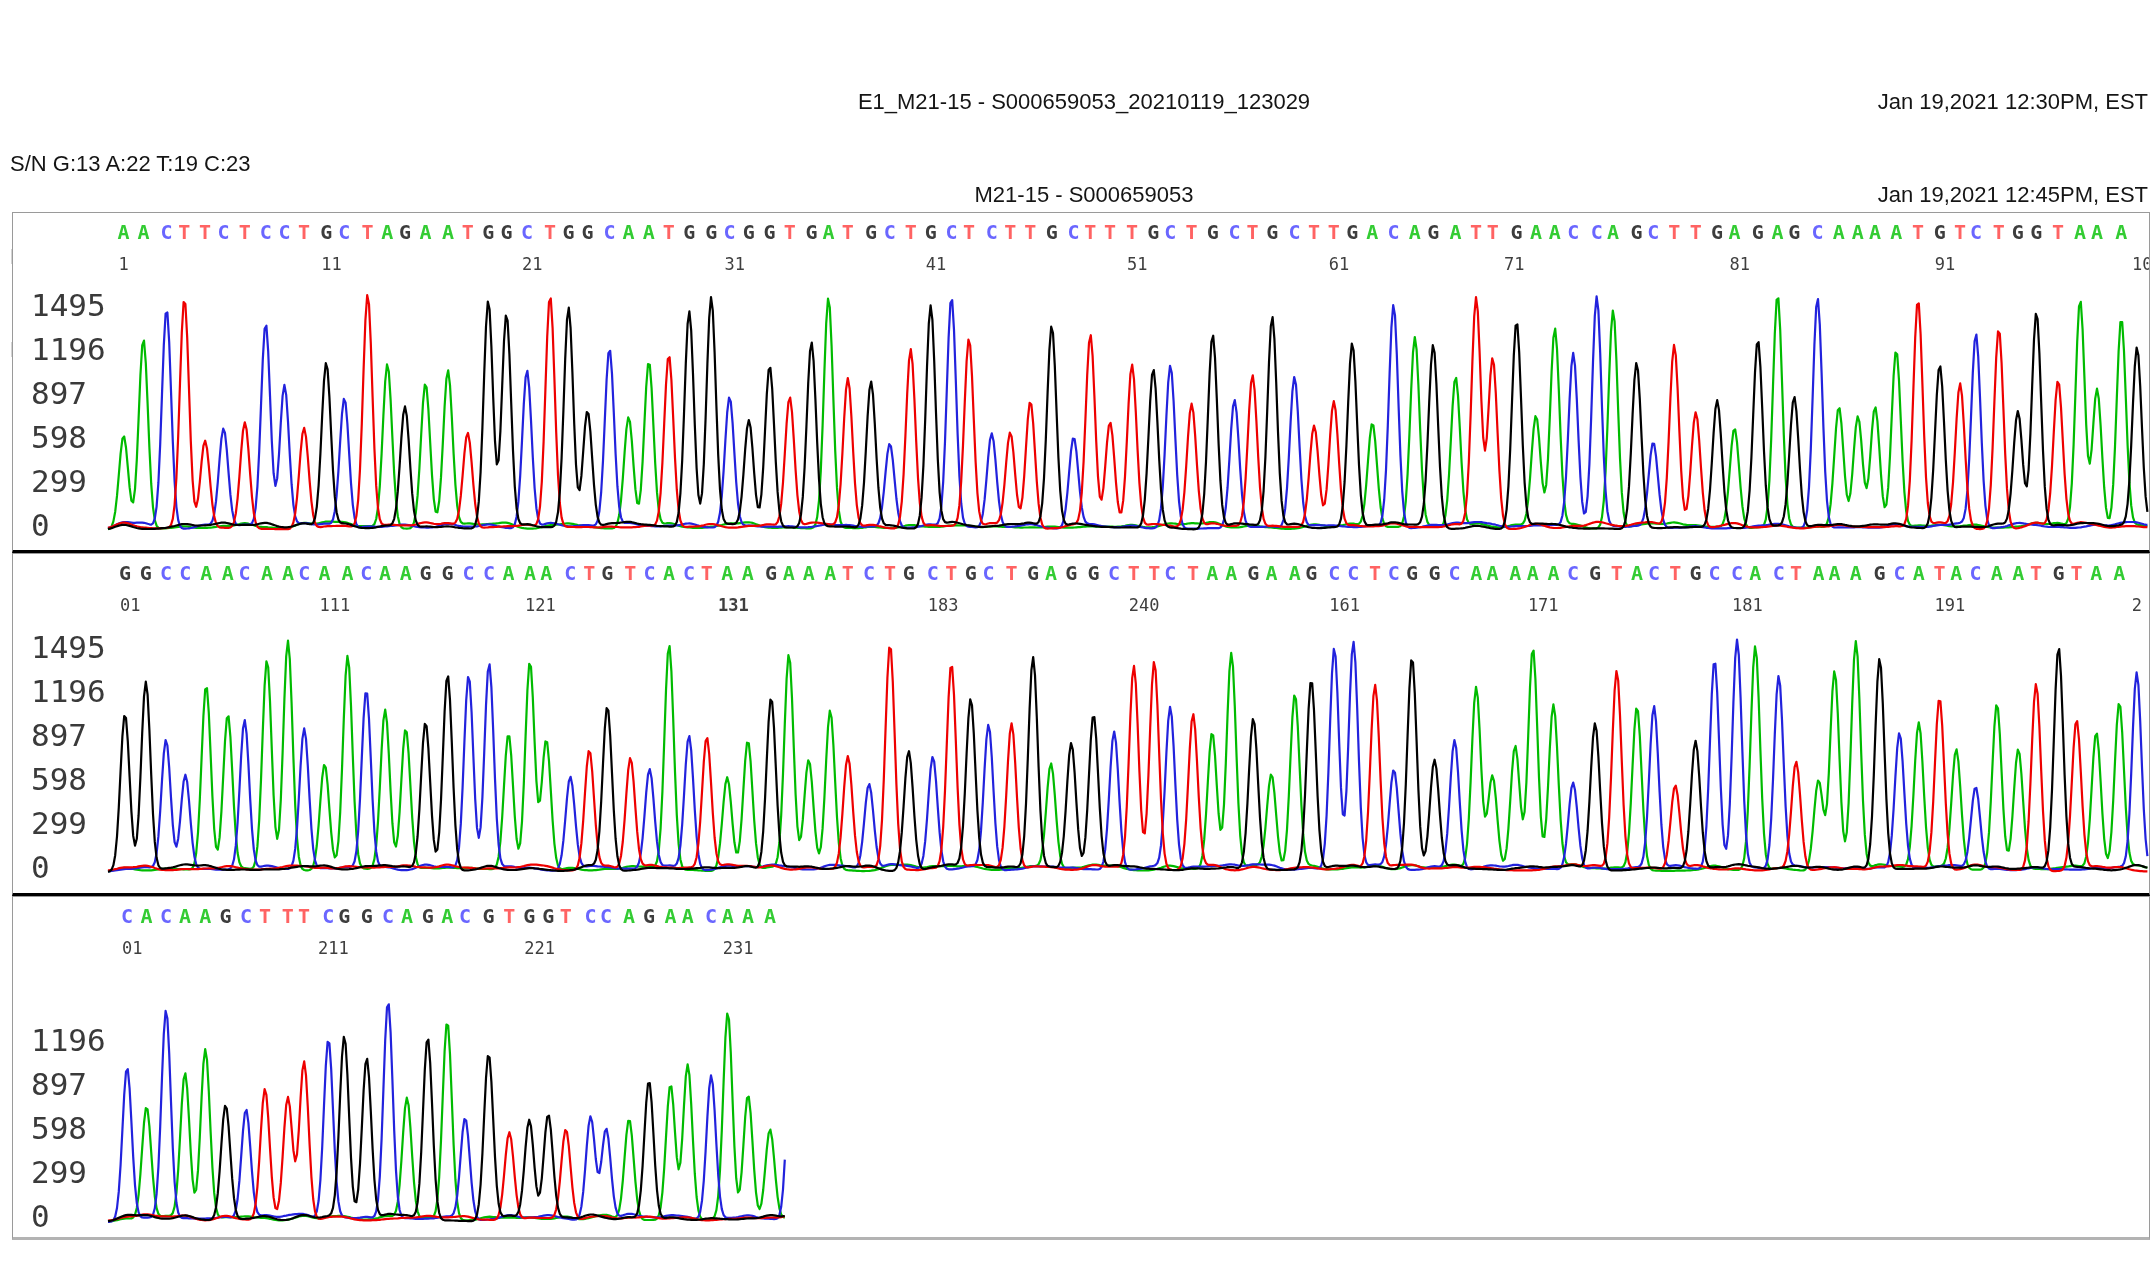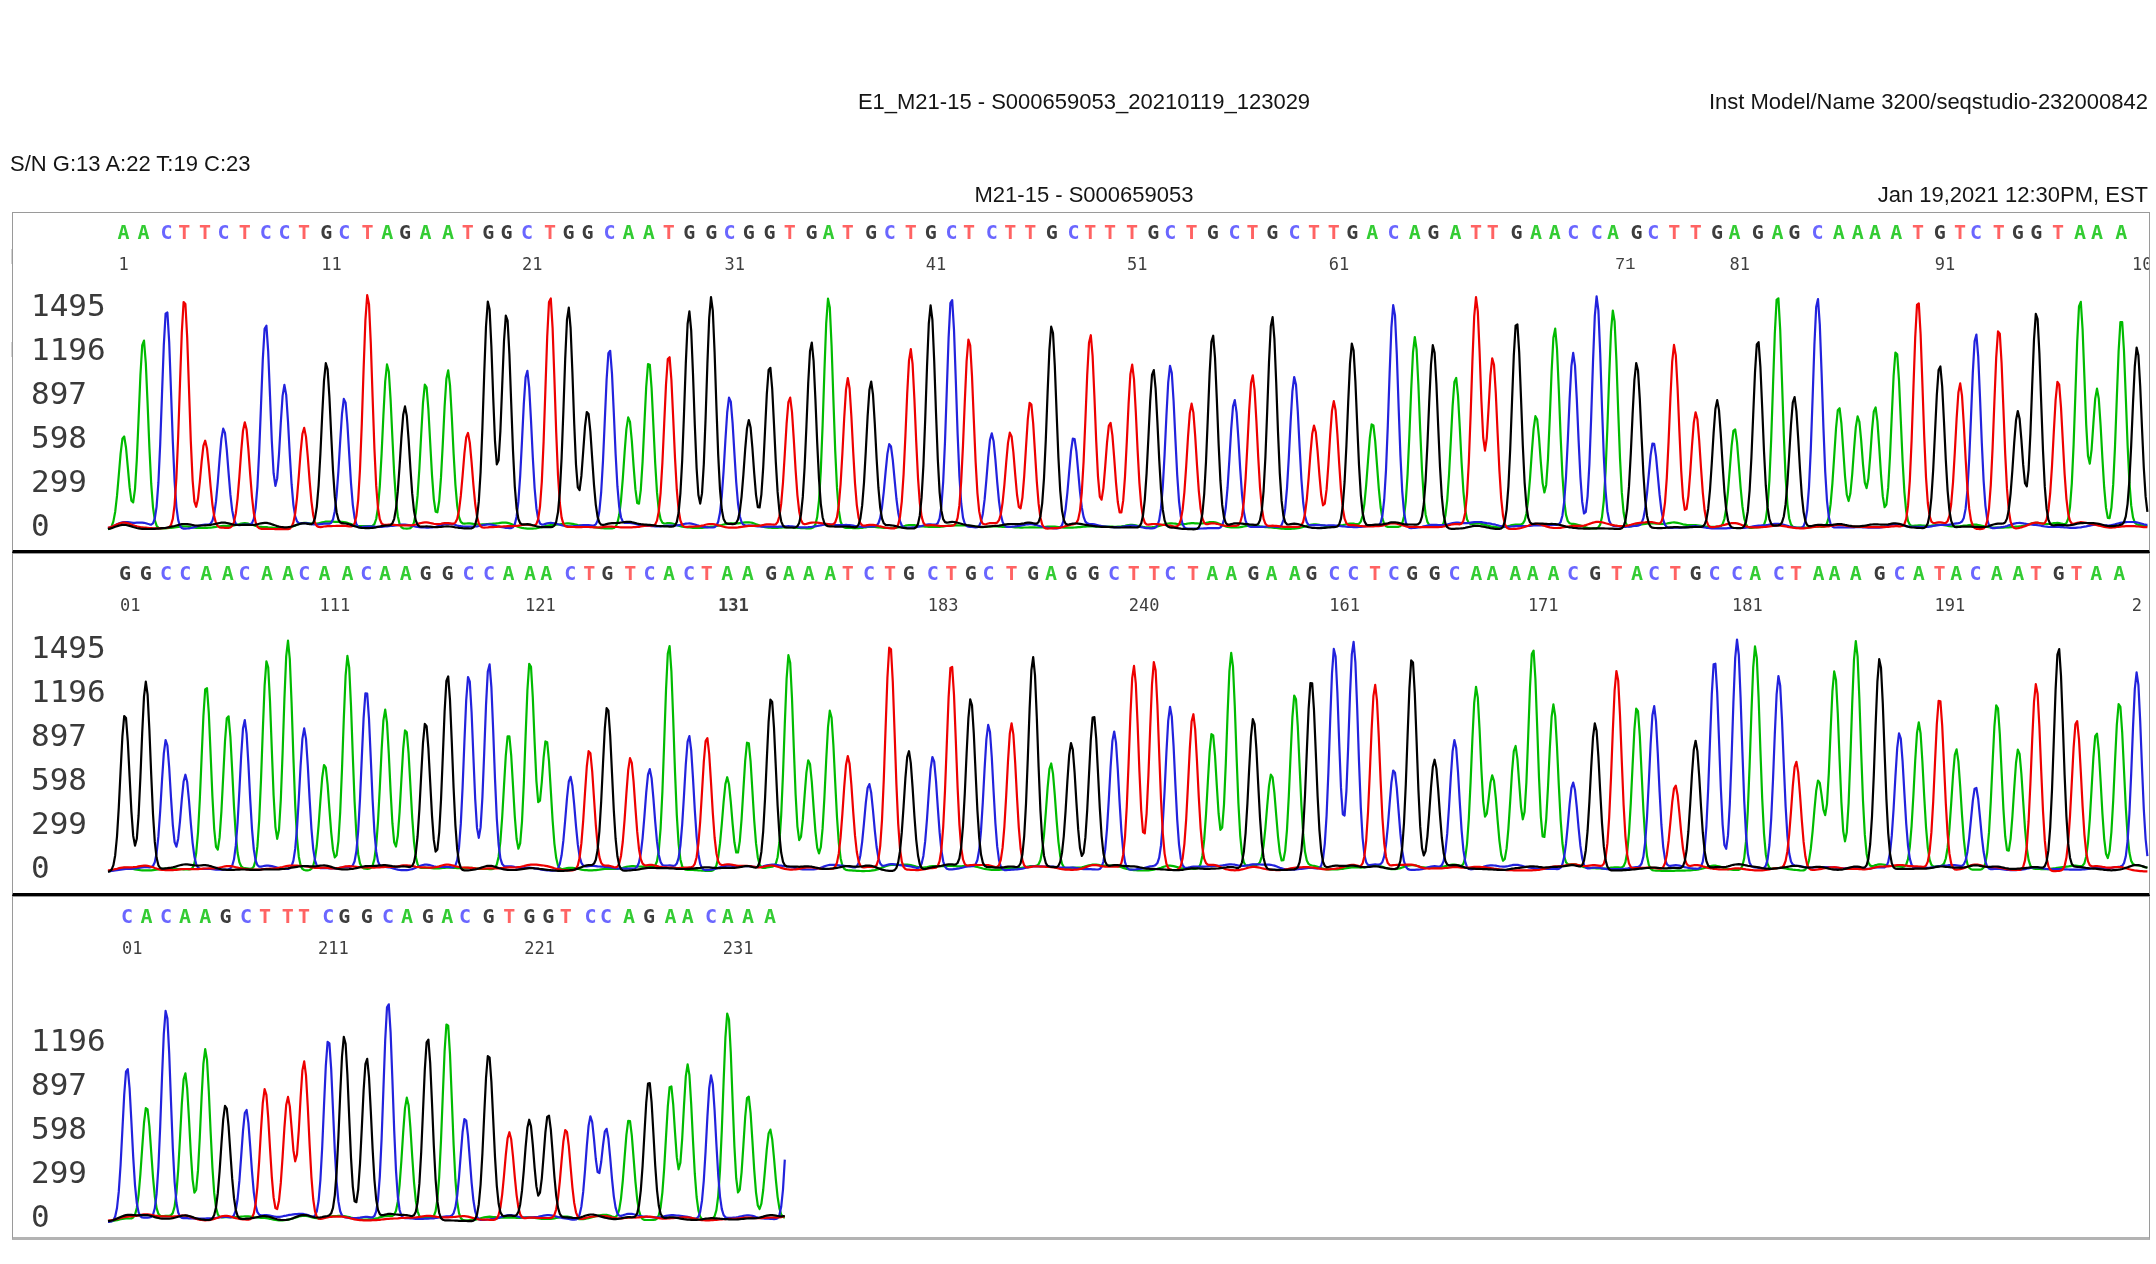--- a/index.html
+++ b/index.html
@@ -33,21 +33,20 @@
   <div>KB 1.4.2.4    Cap:1</div>
 </div>
 <div class="hdr" id="hdr-center">
   <div>E1_M21-15 - S000659053_20210119_123029</div>
   <div>M21-15 - S000659053</div>
   <div>KB_3200_SeqStudio_POP1_BDTv1.mob</div>
   <div>Pts 2154 to 4348 Pk1 Loc:905</div>
   <div>Version 6.2   HiSQV Bases: 229</div>
 </div>
 <div class="hdr" id="hdr-right">
-  <div>Inst Model/Name 3200/seqstudio-232000842</div>
   <div>Jan 19,2021 12:30PM, EST</div>
   <div>Jan 19,2021 12:45PM, EST</div>
   <div>Spacing:9.3  Pts/Panel1200</div>
   <div>Plate Name: Plate_20210119_113534</div>
 </div>
 
 <div class="panel" id="panel1">
   <svg class="traces" width="2136" height="337" viewBox="0 0 2136 337">
       <path d="M95.0 316.3L96.8 315.5L98.6 313.4L100.4 308.4L102.2 298.7L104.0 282.9L105.8 262.0L107.6 240.6L109.4 225.8L111.2 223.5L113.0 234.5L114.8 254.1L116.6 274.2L118.4 287.8L120.2 289.4L122.0 276.1L123.8 246.9L125.6 205.6L127.4 162.5L129.2 132.5L131.0 127.6L132.8 150.1L134.6 190.6L136.4 234.7L138.2 270.7L140.0 294.3L141.8 307.0L143.6 312.7L145.4 314.7L147.2 315.3L149.0 315.4L150.8 315.4L152.6 315.3L154.4 315.1L156.2 315.0L158.0 314.8L159.8 314.6L161.6 314.3L163.4 314.1L165.2 313.8L167.0 313.6L168.8 313.4L170.6 313.4L172.4 313.4L174.2 313.5L176.0 313.8L177.8 314.1L179.6 314.3L181.4 314.6L183.2 314.8L185.0 315.0L186.8 315.0L188.6 315.0L190.4 315.0L192.2 314.9L194.0 314.8L195.8 314.7L197.6 314.6L199.4 314.4L201.2 314.1L203.0 313.8L204.8 313.5L206.6 313.3L208.4 313.1L210.2 312.9L212.0 312.9L213.8 312.9L215.6 312.9L217.4 312.8L219.2 312.7L221.0 312.4L222.8 312.0L224.6 311.5L226.4 311.1L228.2 310.6L230.0 310.3L231.8 310.2L233.6 310.4L235.4 310.7L237.2 311.2L239.0 311.8L240.8 312.3L242.6 312.9L244.4 313.3L246.2 313.6L248.0 313.8L249.8 314.0L251.6 314.1L253.4 314.2L255.2 314.4L257.0 314.5L258.8 314.7L260.6 314.9L262.4 315.1L264.2 315.2L266.0 315.3L267.8 315.3L269.6 315.3L271.4 315.2L273.2 315.0L275.0 314.7L276.8 314.3L278.6 313.8L280.4 313.2L282.2 312.5L284.0 311.7L285.8 311.1L287.6 310.5L289.4 310.1L291.2 309.9L293.0 309.9L294.8 310.1L296.6 310.3L298.4 310.6L300.2 310.7L302.0 310.7L303.8 310.6L305.6 310.2L307.4 309.8L309.2 309.4L311.0 309.0L312.8 308.7L314.6 308.6L316.4 308.6L318.2 308.6L320.0 308.7L321.8 308.8L323.6 308.9L325.4 308.9L327.2 308.9L329.0 308.9L330.8 309.1L332.6 309.4L334.4 309.9L336.2 310.5L338.0 311.1L339.8 311.8L341.6 312.3L343.4 312.7L345.2 313.0L347.0 313.1L348.8 313.1L350.6 313.0L352.4 313.0L354.2 313.0L356.0 313.1L357.8 313.1L359.6 312.8L361.4 311.1L363.2 306.0L365.0 294.5L366.8 273.1L368.6 240.9L370.4 202.5L372.2 168.5L374.0 151.4L375.8 158.4L377.6 186.6L379.4 224.8L381.2 260.9L383.0 287.4L384.8 303.2L386.6 311.0L388.4 314.2L390.2 315.3L392.0 315.5L393.8 315.6L395.6 315.5L397.4 315.1L399.2 313.5L401.0 309.4L402.8 300.0L404.6 282.4L406.4 255.2L408.2 221.5L410.0 189.9L411.8 171.7L413.6 174.4L415.4 196.7L417.2 229.7L419.0 262.1L420.8 286.1L422.6 298.6L424.4 299.3L426.2 288.0L428.0 264.4L429.8 230.6L431.6 193.8L433.4 165.7L435.2 157.3L437.0 172.1L438.8 203.8L440.6 240.4L442.4 271.6L444.2 292.6L446.0 304.0L447.8 308.9L449.6 310.4L451.4 310.7L453.2 310.5L455.0 310.4L456.8 310.4L458.6 310.6L460.4 310.9L462.2 311.1L464.0 311.3L465.8 311.5L467.6 311.5L469.4 311.4L471.2 311.3L473.0 311.2L474.8 311.0L476.6 310.9L478.4 310.8L480.2 310.7L482.0 310.6L483.8 310.4L485.6 310.2L487.4 309.9L489.2 309.7L491.0 309.6L492.8 309.6L494.6 309.9L496.4 310.4L498.2 311.0L500.0 311.7L501.8 312.5L503.6 313.3L505.4 314.0L507.2 314.5L509.0 314.9L510.8 315.2L512.6 315.4L514.4 315.6L516.2 315.6L518.0 315.7L519.8 315.6L521.6 315.5L523.4 315.3L525.2 314.9L527.0 314.5L528.8 314.1L530.6 313.6L532.4 313.1L534.2 312.7L536.0 312.3L537.8 312.1L539.6 311.9L541.4 311.8L543.2 311.6L545.0 311.5L546.8 311.3L548.6 311.0L550.4 310.8L552.2 310.5L554.0 310.4L555.8 310.4L557.6 310.6L559.4 310.9L561.2 311.2L563.0 311.6L564.8 312.0L566.6 312.3L568.4 312.6L570.2 312.7L572.0 312.9L573.8 313.0L575.6 313.2L577.4 313.5L579.2 313.8L581.0 314.1L582.8 314.4L584.6 314.7L586.4 314.9L588.2 315.1L590.0 315.2L591.8 315.3L593.6 315.4L595.4 315.4L597.2 315.4L599.0 315.3L600.8 315.0L602.6 313.7L604.4 310.1L606.2 302.1L608.0 287.5L609.8 265.7L611.6 239.5L613.4 216.2L615.2 204.4L617.0 208.9L618.8 227.7L620.6 253.2L622.4 276.2L624.2 290.0L626.0 290.7L627.8 276.8L629.6 248.6L631.4 210.9L633.2 174.0L635.0 151.1L636.8 151.7L638.6 175.4L640.4 212.5L642.2 250.2L644.0 279.4L645.8 297.4L647.6 306.3L649.4 309.7L651.2 310.5L653.0 310.4L654.8 310.2L656.6 310.1L658.4 310.3L660.2 310.8L662.0 311.3L663.8 312.0L665.6 312.6L667.4 313.1L669.2 313.6L671.0 313.9L672.8 314.2L674.6 314.4L676.4 314.5L678.2 314.7L680.0 314.8L681.8 314.9L683.6 315.0L685.4 315.0L687.2 315.0L689.0 314.9L690.8 314.7L692.6 314.5L694.4 314.2L696.2 314.0L698.0 313.7L699.8 313.5L701.6 313.3L703.4 313.0L705.2 312.7L707.0 312.4L708.8 312.0L710.6 311.5L712.4 311.1L714.2 310.8L716.0 310.5L717.8 310.4L719.6 310.4L721.4 310.3L723.2 310.3L725.0 310.3L726.8 310.1L728.6 309.9L730.4 309.6L732.2 309.4L734.0 309.3L735.8 309.3L737.6 309.5L739.4 309.9L741.2 310.5L743.0 311.2L744.8 311.9L746.6 312.6L748.4 313.2L750.2 313.7L752.0 314.1L753.8 314.4L755.6 314.6L757.4 314.7L759.2 314.8L761.0 314.8L762.8 314.8L764.6 314.8L766.4 314.7L768.2 314.6L770.0 314.5L771.8 314.5L773.6 314.4L775.4 314.4L777.2 314.4L779.0 314.5L780.8 314.6L782.6 314.7L784.4 314.8L786.2 315.0L788.0 315.1L789.8 315.2L791.6 315.2L793.4 315.3L795.2 315.3L797.0 315.3L798.8 315.1L800.6 314.2L802.4 311.4L804.2 304.0L806.0 287.6L807.8 257.6L809.6 212.6L811.4 158.6L813.2 110.4L815.0 85.6L816.8 94.4L818.6 133.2L820.4 186.6L822.2 237.4L824.0 274.9L825.8 297.4L827.6 308.5L829.4 313.0L831.2 314.5L833.0 314.9L834.8 314.9L836.6 315.0L838.4 315.0L840.2 315.1L842.0 315.1L843.8 315.1L845.6 315.1L847.4 314.9L849.2 314.8L851.0 314.5L852.8 314.3L854.6 314.0L856.4 313.9L858.2 313.8L860.0 313.8L861.8 313.9L863.6 314.1L865.4 314.3L867.2 314.5L869.0 314.7L870.8 314.8L872.6 314.9L874.4 315.0L876.2 315.0L878.0 315.0L879.8 314.9L881.6 314.8L883.4 314.6L885.2 314.3L887.0 314.0L888.8 313.6L890.6 313.2L892.4 312.7L894.2 312.4L896.0 312.1L897.8 312.0L899.6 312.1L901.4 312.2L903.2 312.5L905.0 312.8L906.8 313.1L908.6 313.3L910.4 313.5L912.2 313.6L914.0 313.7L915.8 313.8L917.6 313.8L919.4 313.9L921.2 313.9L923.0 313.9L924.8 313.9L926.6 313.8L928.4 313.7L930.2 313.5L932.0 313.2L933.8 312.9L935.6 312.7L937.4 312.5L939.2 312.4L941.0 312.3L942.8 312.4L944.6 312.4L946.4 312.5L948.2 312.5L950.0 312.5L951.8 312.5L953.6 312.6L955.4 312.6L957.2 312.8L959.0 313.0L960.8 313.3L962.6 313.6L964.4 313.9L966.2 314.0L968.0 314.1L969.8 314.1L971.6 314.0L973.4 313.8L975.2 313.6L977.0 313.5L978.8 313.4L980.6 313.4L982.4 313.4L984.2 313.5L986.0 313.6L987.8 313.7L989.6 313.8L991.4 313.9L993.2 313.9L995.0 313.9L996.8 313.9L998.6 314.0L1000.4 314.1L1002.2 314.3L1004.0 314.4L1005.8 314.5L1007.6 314.6L1009.4 314.6L1011.2 314.5L1013.0 314.5L1014.8 314.5L1016.6 314.4L1018.4 314.4L1020.2 314.4L1022.0 314.4L1023.8 314.5L1025.6 314.5L1027.4 314.4L1029.2 314.3L1031.0 314.1L1032.8 313.9L1034.6 313.7L1036.4 313.6L1038.2 313.5L1040.0 313.5L1041.8 313.6L1043.6 313.8L1045.4 314.0L1047.2 314.2L1049.0 314.4L1050.8 314.6L1052.6 314.7L1054.4 314.7L1056.2 314.7L1058.0 314.6L1059.8 314.6L1061.6 314.5L1063.4 314.3L1065.2 314.2L1067.0 314.1L1068.8 313.9L1070.6 313.7L1072.4 313.6L1074.2 313.5L1076.0 313.4L1077.8 313.4L1079.6 313.4L1081.4 313.5L1083.2 313.6L1085.0 313.7L1086.8 313.7L1088.6 313.7L1090.4 313.7L1092.2 313.7L1094.0 313.7L1095.8 313.7L1097.6 313.7L1099.4 313.7L1101.2 313.8L1103.0 313.8L1104.8 313.7L1106.6 313.6L1108.4 313.4L1110.2 313.1L1112.0 312.8L1113.8 312.4L1115.6 312.1L1117.4 311.9L1119.2 311.9L1121.0 312.0L1122.8 312.3L1124.6 312.7L1126.4 313.1L1128.2 313.5L1130.0 313.9L1131.8 314.2L1133.6 314.3L1135.4 314.4L1137.2 314.3L1139.0 314.2L1140.8 314.0L1142.6 313.7L1144.4 313.4L1146.2 312.9L1148.0 312.4L1149.8 311.9L1151.6 311.3L1153.4 310.9L1155.2 310.5L1157.0 310.4L1158.8 310.3L1160.6 310.5L1162.4 310.7L1164.2 311.0L1166.0 311.2L1167.8 311.3L1169.6 311.2L1171.4 311.0L1173.2 310.8L1175.0 310.5L1176.8 310.3L1178.6 310.2L1180.4 310.2L1182.2 310.3L1184.0 310.4L1185.8 310.5L1187.6 310.5L1189.4 310.4L1191.2 310.2L1193.0 309.9L1194.8 309.5L1196.6 309.2L1198.4 309.1L1200.2 309.1L1202.0 309.4L1203.8 309.9L1205.6 310.6L1207.4 311.3L1209.2 312.1L1211.0 312.8L1212.8 313.4L1214.6 313.9L1216.4 314.2L1218.2 314.4L1220.0 314.5L1221.8 314.5L1223.6 314.5L1225.4 314.3L1227.2 314.1L1229.0 313.8L1230.8 313.5L1232.6 313.2L1234.4 312.9L1236.2 312.7L1238.0 312.5L1239.8 312.5L1241.6 312.6L1243.4 312.8L1245.2 313.1L1247.0 313.4L1248.8 313.6L1250.6 313.9L1252.4 314.1L1254.2 314.2L1256.0 314.4L1257.8 314.5L1259.6 314.6L1261.4 314.8L1263.2 315.0L1265.0 315.2L1266.8 315.4L1268.6 315.6L1270.4 315.7L1272.2 315.8L1274.0 315.9L1275.8 315.9L1277.6 315.8L1279.4 315.7L1281.2 315.6L1283.0 315.5L1284.8 315.2L1286.6 314.9L1288.4 314.5L1290.2 314.0L1292.0 313.5L1293.8 312.9L1295.6 312.3L1297.4 311.8L1299.2 311.5L1301.0 311.3L1302.8 311.3L1304.6 311.5L1306.4 311.8L1308.2 312.2L1310.0 312.5L1311.8 312.8L1313.6 313.0L1315.4 313.1L1317.2 313.2L1319.0 313.2L1320.8 313.1L1322.6 313.0L1324.4 312.9L1326.2 312.7L1328.0 312.4L1329.8 312.1L1331.6 311.7L1333.4 311.3L1335.2 310.9L1337.0 310.7L1338.8 310.6L1340.6 310.7L1342.4 311.0L1344.2 311.2L1346.0 310.8L1347.8 308.6L1349.6 302.7L1351.4 290.8L1353.2 271.9L1355.0 248.0L1356.8 225.1L1358.6 211.4L1360.4 212.5L1362.2 228.1L1364.0 251.8L1365.8 275.7L1367.6 294.0L1369.4 305.3L1371.2 311.0L1373.0 313.3L1374.8 313.9L1376.6 313.9L1378.4 313.8L1380.2 313.8L1382.0 313.8L1383.8 313.9L1385.6 313.8L1387.4 313.2L1389.2 310.6L1391.0 303.5L1392.8 288.2L1394.6 260.9L1396.4 221.6L1398.2 176.7L1400.0 139.5L1401.8 124.0L1403.6 136.7L1405.4 172.3L1407.2 216.9L1409.0 257.0L1410.8 285.2L1412.6 301.4L1414.4 308.9L1416.2 311.8L1418.0 312.6L1419.8 312.8L1421.6 313.0L1423.4 313.2L1425.2 313.5L1427.0 313.6L1428.8 312.9L1430.6 310.0L1432.4 302.6L1434.2 287.3L1436.0 262.0L1437.8 228.2L1439.6 193.4L1441.4 169.0L1443.2 164.9L1445.0 182.6L1446.8 214.8L1448.6 249.8L1450.4 278.3L1452.2 296.7L1454.0 306.2L1455.8 310.0L1457.6 311.0L1459.4 310.9L1461.2 310.6L1463.0 310.3L1464.8 310.3L1466.6 310.5L1468.4 310.9L1470.2 311.4L1472.0 311.9L1473.8 312.4L1475.6 312.9L1477.4 313.3L1479.2 313.7L1481.0 313.9L1482.8 314.1L1484.6 314.3L1486.4 314.3L1488.2 314.3L1490.0 314.1L1491.8 313.8L1493.6 313.5L1495.4 313.0L1497.2 312.6L1499.0 312.1L1500.8 311.8L1502.6 311.6L1504.4 311.6L1506.2 311.6L1508.0 311.5L1509.8 310.6L1511.6 307.7L1513.4 300.5L1515.2 286.8L1517.0 265.6L1518.8 239.7L1520.6 216.1L1522.4 203.2L1524.2 206.5L1526.0 224.4L1527.8 248.9L1529.6 270.1L1531.4 279.5L1533.2 271.9L1535.0 245.6L1536.8 204.4L1538.6 158.8L1540.4 124.6L1542.2 115.6L1544.0 135.8L1545.8 176.6L1547.6 222.9L1549.4 261.9L1551.2 287.9L1553.0 301.9L1554.8 308.1L1556.6 310.2L1558.4 310.8L1560.2 310.9L1562.0 311.1L1563.8 311.5L1565.6 312.0L1567.4 312.6L1569.2 313.3L1571.0 313.9L1572.8 314.4L1574.6 314.8L1576.4 315.1L1578.2 315.3L1580.0 315.5L1581.8 315.5L1583.6 315.3L1585.4 314.4L1587.2 311.6L1589.0 304.0L1590.8 287.6L1592.6 258.0L1594.4 214.3L1596.2 163.0L1598.0 118.6L1599.8 97.5L1601.6 108.5L1603.4 147.0L1605.2 197.9L1607.0 245.1L1608.8 279.4L1610.6 299.5L1612.4 309.0L1614.2 312.7L1616.0 313.5L1617.8 313.4L1619.6 313.0L1621.4 312.5L1623.2 312.1L1625.0 311.8L1626.8 311.6L1628.6 311.3L1630.4 311.1L1632.2 310.9L1634.0 310.7L1635.8 310.5L1637.6 310.4L1639.4 310.4L1641.2 310.4L1643.0 310.6L1644.8 310.7L1646.6 310.9L1648.4 311.0L1650.2 310.9L1652.0 310.8L1653.8 310.5L1655.6 310.1L1657.4 309.8L1659.2 309.5L1661.0 309.4L1662.8 309.6L1664.6 309.9L1666.4 310.3L1668.2 310.8L1670.0 311.3L1671.8 311.6L1673.6 311.9L1675.4 312.0L1677.2 312.1L1679.0 312.1L1680.8 312.1L1682.6 312.1L1684.4 312.3L1686.2 312.5L1688.0 312.8L1689.8 313.1L1691.6 313.4L1693.4 313.6L1695.2 313.8L1697.0 313.8L1698.8 313.9L1700.6 313.9L1702.4 313.9L1704.2 313.9L1706.0 313.8L1707.8 313.2L1709.6 311.2L1711.4 306.0L1713.2 295.5L1715.0 278.4L1716.8 255.9L1718.6 233.2L1720.4 217.9L1722.2 216.4L1724.0 229.2L1725.8 251.2L1727.6 274.5L1729.4 293.2L1731.2 305.2L1733.0 311.5L1734.8 314.1L1736.6 314.8L1738.4 314.8L1740.2 314.6L1742.0 314.4L1743.8 314.3L1745.6 314.2L1747.4 314.2L1749.2 313.7L1751.0 311.9L1752.8 306.3L1754.6 293.2L1756.4 267.5L1758.2 226.2L1760.0 173.1L1761.8 120.7L1763.6 86.9L1765.4 85.3L1767.2 116.7L1769.0 168.3L1770.8 221.9L1772.6 264.3L1774.4 291.3L1776.2 305.5L1778.0 311.5L1779.8 313.7L1781.6 314.3L1783.4 314.5L1785.2 314.6L1787.0 314.6L1788.8 314.7L1790.6 314.7L1792.4 314.7L1794.2 314.6L1796.0 314.4L1797.8 314.2L1799.6 314.0L1801.4 313.8L1803.2 313.7L1805.0 313.7L1806.8 313.7L1808.6 313.8L1810.4 313.7L1812.2 312.9L1814.0 310.4L1815.8 304.0L1817.6 291.2L1819.4 270.4L1821.2 243.2L1823.0 215.7L1824.8 197.2L1826.6 195.2L1828.4 210.5L1830.2 236.4L1832.0 263.0L1833.8 281.8L1835.6 288.0L1837.4 280.5L1839.2 261.5L1841.0 236.5L1842.8 214.1L1844.6 203.4L1846.4 208.8L1848.2 227.7L1850.0 251.4L1851.8 269.6L1853.6 275.1L1855.4 265.5L1857.2 243.7L1859.0 217.7L1860.8 198.4L1862.6 194.5L1864.4 208.1L1866.2 233.7L1868.0 261.6L1869.8 283.4L1871.6 294.2L1873.4 291.6L1875.2 274.4L1877.0 243.0L1878.8 202.2L1880.6 163.0L1882.4 139.5L1884.2 141.2L1886.0 167.4L1887.8 207.6L1889.6 248.0L1891.4 279.1L1893.2 298.3L1895.0 308.0L1896.8 311.8L1898.6 312.9L1900.4 312.9L1902.2 312.7L1904.0 312.5L1905.8 312.4L1907.6 312.4L1909.4 312.6L1911.2 312.7L1913.0 312.8L1914.8 312.9L1916.6 312.8L1918.4 312.7L1920.2 312.4L1922.0 312.2L1923.8 311.9L1925.6 311.8L1927.4 311.8L1929.2 311.9L1931.0 312.1L1932.8 312.4L1934.6 312.8L1936.4 313.1L1938.2 313.3L1940.0 313.4L1941.8 313.5L1943.6 313.4L1945.4 313.3L1947.2 313.2L1949.0 313.0L1950.8 312.7L1952.6 312.5L1954.4 312.3L1956.2 312.0L1958.0 311.8L1959.8 311.7L1961.6 311.7L1963.4 311.7L1965.2 312.0L1967.0 312.3L1968.8 312.7L1970.6 313.1L1972.4 313.5L1974.2 313.9L1976.0 314.2L1977.8 314.4L1979.6 314.5L1981.4 314.6L1983.2 314.6L1985.0 314.6L1986.8 314.6L1988.6 314.6L1990.4 314.6L1992.2 314.5L1994.0 314.5L1995.8 314.4L1997.6 314.2L1999.4 314.1L2001.2 313.9L2003.0 313.7L2004.8 313.5L2006.6 313.3L2008.4 313.1L2010.2 312.8L2012.0 312.4L2013.8 311.9L2015.6 311.4L2017.4 310.9L2019.2 310.4L2021.0 310.1L2022.8 309.9L2024.6 309.9L2026.4 310.1L2028.2 310.4L2030.0 310.7L2031.8 310.9L2033.6 311.0L2035.4 311.0L2037.2 310.8L2039.0 310.5L2040.8 310.2L2042.6 310.0L2044.4 309.9L2046.2 310.1L2048.0 310.5L2049.8 310.9L2051.6 311.1L2053.4 310.1L2055.2 305.7L2057.0 294.1L2058.8 270.6L2060.6 231.9L2062.4 180.7L2064.2 128.8L2066.0 93.4L2067.8 88.8L2069.6 116.5L2071.4 163.9L2073.2 211.6L2075.0 243.1L2076.8 250.7L2078.6 236.5L2080.4 210.2L2082.2 185.6L2084.0 175.6L2085.8 185.8L2087.6 212.3L2089.4 245.3L2091.2 274.7L2093.0 294.9L2094.8 304.9L2096.6 305.1L2098.4 294.8L2100.2 271.4L2102.0 233.7L2103.8 185.4L2105.6 138.5L2107.4 109.1L2109.2 109.0L2111.0 138.2L2112.8 184.5L2114.6 232.1L2116.4 269.2L2118.2 292.4L2120.0 304.4L2121.8 309.5L2123.6 311.3L2125.4 311.9L2127.2 312.1L2129.0 312.4L2130.8 312.7L2132.6 313.0L2134.4 313.2" fill="none" stroke="#00bb00" stroke-width="2.2" stroke-linejoin="round"></path>
       <path d="M95.0 315.1L96.8 314.5L98.6 313.8L100.4 313.0L102.2 312.2L104.0 311.3L105.8 310.5L107.6 309.8L109.4 309.4L111.2 309.1L113.0 309.1L114.8 309.2L116.6 309.4L118.4 309.6L120.2 309.8L122.0 309.8L123.8 309.7L125.6 309.6L127.4 309.6L129.2 309.6L131.0 309.8L132.8 310.2L134.6 310.8L136.4 311.3L138.2 311.6L140.0 310.4L141.8 305.7L143.6 293.6L145.4 269.7L147.2 231.1L149.0 181.4L150.8 132.3L152.6 100.7L154.4 99.5L156.2 129.3L158.0 177.9L159.8 228.4L161.6 268.4L163.4 293.8L165.2 307.2L167.0 313.0L168.8 315.0L170.6 315.6L172.4 315.7L174.2 315.5L176.0 315.3L177.8 315.0L179.6 314.6L181.4 314.1L183.2 313.6L185.0 313.0L186.8 312.5L188.6 312.1L190.4 311.8L192.2 311.6L194.0 311.7L195.8 311.5L197.6 310.7L199.4 307.9L201.2 301.1L203.0 288.4L204.8 269.1L206.6 246.0L208.4 225.7L210.2 215.6L212.0 220.0L213.8 237.1L215.6 260.2L217.4 281.7L219.2 297.4L221.0 306.5L222.8 310.6L224.6 312.0L226.4 312.2L228.2 311.9L230.0 311.6L231.8 311.5L233.6 311.5L235.4 311.6L237.2 311.5L239.0 310.2L240.8 305.9L242.6 295.1L244.4 273.6L246.2 238.5L248.0 192.6L249.8 146.4L251.6 115.7L253.4 112.7L255.2 138.7L257.0 182.6L258.8 227.7L260.6 260.2L262.4 272.9L264.2 265.2L266.0 241.3L267.8 209.8L269.6 182.9L271.4 171.9L273.2 181.9L275.0 208.6L276.8 241.8L278.6 271.2L280.4 291.8L282.2 303.3L284.0 308.4L285.8 310.0L287.6 310.3L289.4 310.1L291.2 310.0L293.0 310.1L294.8 310.4L296.6 310.7L298.4 311.1L300.2 311.4L302.0 311.5L303.8 311.5L305.6 311.4L307.4 311.1L309.2 310.9L311.0 310.7L312.8 310.7L314.6 310.7L316.4 310.7L318.2 309.7L320.0 306.4L321.8 298.2L323.6 282.5L325.4 258.1L327.2 228.2L329.0 200.8L330.8 185.9L332.6 189.8L334.4 211.0L336.2 241.0L338.0 270.1L339.8 291.8L341.6 304.9L343.4 311.3L345.2 313.7L347.0 314.3L348.8 314.2L350.6 313.9L352.4 313.7L354.2 313.5L356.0 313.4L357.8 313.5L359.6 313.6L361.4 313.7L363.2 313.8L365.0 313.8L366.8 313.8L368.6 313.8L370.4 313.6L372.2 313.5L374.0 313.3L375.8 313.2L377.6 313.0L379.4 312.9L381.2 312.7L383.0 312.4L384.8 312.2L386.6 311.9L388.4 311.7L390.2 311.6L392.0 311.6L393.8 311.8L395.6 312.1L397.4 312.4L399.2 312.9L401.0 313.3L402.8 313.7L404.6 314.0L406.4 314.2L408.2 314.4L410.0 314.5L411.8 314.5L413.6 314.6L415.4 314.6L417.2 314.5L419.0 314.4L420.8 314.1L422.6 313.8L424.4 313.3L426.2 312.8L428.0 312.2L429.8 311.6L431.6 311.1L433.4 310.8L435.2 310.7L437.0 310.8L438.8 311.1L440.6 311.5L442.4 312.0L444.2 312.5L446.0 312.9L447.8 313.2L449.6 313.4L451.4 313.5L453.2 313.6L455.0 313.7L456.8 313.7L458.6 313.7L460.4 313.7L462.2 313.5L464.0 313.3L465.8 313.0L467.6 312.6L469.4 312.2L471.2 311.8L473.0 311.6L474.8 311.4L476.6 311.5L478.4 311.7L480.2 312.0L482.0 312.5L483.8 313.0L485.6 313.4L487.4 313.9L489.2 314.2L491.0 314.5L492.8 314.8L494.6 315.0L496.4 315.2L498.2 315.1L500.0 314.2L501.8 311.2L503.6 303.7L505.4 288.4L507.2 262.7L509.0 227.9L510.8 191.1L512.6 164.3L514.4 157.9L516.2 174.6L518.0 207.4L519.8 244.3L521.6 275.0L523.4 295.2L525.2 306.0L527.0 310.5L528.8 311.6L530.6 311.5L532.4 310.9L534.2 310.4L536.0 310.0L537.8 309.9L539.6 310.0L541.4 310.3L543.2 310.7L545.0 311.2L546.8 311.7L548.6 312.2L550.4 312.6L552.2 312.9L554.0 313.1L555.8 313.3L557.6 313.3L559.4 313.3L561.2 313.2L563.0 313.1L564.8 312.9L566.6 312.7L568.4 312.4L570.2 312.2L572.0 312.1L573.8 312.1L575.6 312.1L577.4 312.3L579.2 312.6L581.0 312.5L582.8 311.4L584.6 307.6L586.4 298.0L588.2 278.8L590.0 247.7L591.8 207.3L593.6 166.8L595.4 140.1L597.2 137.8L599.0 160.9L600.8 199.8L602.6 240.7L604.4 273.2L606.2 293.8L608.0 304.3L609.8 308.6L611.6 309.8L613.4 309.9L615.2 309.8L617.0 309.9L618.8 310.1L620.6 310.5L622.4 311.0L624.2 311.5L626.0 312.0L627.8 312.3L629.6 312.6L631.4 312.7L633.2 312.9L635.0 312.9L636.8 313.0L638.6 313.1L640.4 313.2L642.2 313.3L644.0 313.4L645.8 313.3L647.6 313.3L649.4 313.1L651.2 312.9L653.0 312.8L654.8 312.6L656.6 312.5L658.4 312.5L660.2 312.5L662.0 312.4L663.8 312.3L665.6 312.1L667.4 311.8L669.2 311.4L671.0 311.0L672.8 310.7L674.6 310.5L676.4 310.4L678.2 310.6L680.0 311.0L681.8 311.5L683.6 312.1L685.4 312.6L687.2 313.2L689.0 313.6L690.8 314.0L692.6 314.2L694.4 314.4L696.2 314.5L698.0 314.5L699.8 314.5L701.6 314.1L703.4 312.7L705.2 308.7L707.0 299.8L708.8 283.1L710.6 257.9L712.4 227.2L714.2 199.5L716.0 184.6L717.8 188.7L719.6 210.1L721.4 240.1L723.2 269.0L725.0 290.5L726.8 303.2L728.6 309.4L730.4 311.8L732.2 312.4L734.0 312.5L735.8 312.4L737.6 312.5L739.4 312.6L741.2 312.8L743.0 313.1L744.8 313.3L746.6 313.5L748.4 313.6L750.2 313.6L752.0 313.6L753.8 313.6L755.6 313.6L757.4 313.6L759.2 313.6L761.0 313.7L762.8 313.7L764.6 313.8L766.4 313.7L768.2 313.7L770.0 313.6L771.8 313.4L773.6 313.3L775.4 313.2L777.2 313.3L779.0 313.4L780.8 313.6L782.6 313.8L784.4 314.0L786.2 314.3L788.0 314.4L789.8 314.4L791.6 314.4L793.4 314.3L795.2 314.2L797.0 314.0L798.8 313.8L800.6 313.5L802.4 313.3L804.2 313.0L806.0 312.7L807.8 312.3L809.6 312.0L811.4 311.7L813.2 311.5L815.0 311.4L816.8 311.4L818.6 311.5L820.4 311.7L822.2 311.9L824.0 312.0L825.8 312.1L827.6 312.1L829.4 312.0L831.2 312.0L833.0 311.9L834.8 312.0L836.6 312.1L838.4 312.4L840.2 312.7L842.0 313.0L843.8 313.3L845.6 313.6L847.4 313.7L849.2 313.8L851.0 313.8L852.8 313.7L854.6 313.6L856.4 313.5L858.2 313.5L860.0 313.5L861.8 313.4L863.6 312.6L865.4 310.3L867.2 304.9L869.0 294.5L870.8 278.5L872.6 258.9L874.4 240.9L876.2 231.1L878.0 233.5L879.8 247.1L881.6 266.6L883.4 285.5L885.2 299.7L887.0 308.3L888.8 312.5L890.6 314.2L892.4 314.7L894.2 314.8L896.0 314.7L897.8 314.6L899.6 314.4L901.4 314.3L903.2 314.0L905.0 313.8L906.8 313.4L908.6 313.0L910.4 312.5L912.2 312.0L914.0 311.7L915.8 311.4L917.6 311.4L919.4 311.5L921.2 311.7L923.0 311.6L924.8 310.2L926.6 305.4L928.4 293.1L930.2 268.6L932.0 228.8L933.8 176.8L935.6 124.7L937.4 90.1L939.2 87.1L941.0 116.9L942.8 167.3L944.6 220.5L946.4 263.0L948.2 290.2L950.0 304.6L951.8 310.7L953.6 312.9L955.4 313.6L957.2 313.8L959.0 314.0L960.8 314.2L962.6 314.3L964.4 314.1L966.2 312.8L968.0 309.0L969.8 300.9L971.6 286.7L973.4 266.6L975.2 244.4L977.0 226.7L978.8 220.4L980.6 228.2L982.4 246.7L984.2 268.9L986.0 288.3L987.8 301.6L989.6 309.0L991.4 312.4L993.2 313.6L995.0 313.8L996.8 313.8L998.6 313.7L1000.4 313.5L1002.2 313.4L1004.0 313.2L1005.8 312.9L1007.6 312.6L1009.4 312.2L1011.2 311.9L1013.0 311.5L1014.8 311.3L1016.6 311.2L1018.4 311.2L1020.2 311.5L1022.0 311.8L1023.8 312.3L1025.6 312.8L1027.4 313.3L1029.2 313.8L1031.0 314.2L1032.8 314.5L1034.6 314.7L1036.4 314.9L1038.2 315.0L1040.0 315.2L1041.8 315.3L1043.6 315.4L1045.4 315.2L1047.2 314.4L1049.0 312.1L1050.8 306.7L1052.6 296.1L1054.4 279.5L1056.2 258.5L1058.0 238.2L1059.8 225.7L1061.6 226.0L1063.4 238.7L1065.2 258.7L1067.0 278.9L1068.8 294.4L1070.6 303.9L1072.4 308.6L1074.2 310.4L1076.0 310.9L1077.8 311.0L1079.6 311.1L1081.4 311.4L1083.2 311.8L1085.0 312.2L1086.8 312.7L1088.6 313.0L1090.4 313.3L1092.2 313.6L1094.0 313.7L1095.8 313.8L1097.6 314.0L1099.4 314.1L1101.2 314.2L1103.0 314.2L1104.8 314.2L1106.6 314.2L1108.4 314.0L1110.2 313.7L1112.0 313.4L1113.8 313.1L1115.6 312.8L1117.4 312.7L1119.2 312.6L1121.0 312.7L1122.8 313.0L1124.6 313.3L1126.4 313.7L1128.2 314.2L1130.0 314.5L1131.8 314.8L1133.6 315.1L1135.4 315.2L1137.2 315.3L1139.0 315.3L1140.8 315.2L1142.6 314.5L1144.4 312.5L1146.2 307.1L1148.0 295.2L1149.8 273.6L1151.6 241.4L1153.4 203.2L1155.2 169.5L1157.0 152.8L1158.8 160.1L1160.6 188.2L1162.4 226.1L1164.2 261.8L1166.0 288.0L1167.8 303.6L1169.6 311.3L1171.4 314.4L1173.2 315.4L1175.0 315.7L1176.8 315.7L1178.6 315.7L1180.4 315.7L1182.2 315.6L1184.0 315.6L1185.8 315.6L1187.6 315.5L1189.4 315.5L1191.2 315.4L1193.0 315.3L1194.8 315.2L1196.6 315.1L1198.4 315.1L1200.2 315.1L1202.0 315.2L1203.8 315.2L1205.6 315.2L1207.4 314.5L1209.2 312.3L1211.0 306.5L1212.8 294.5L1214.6 274.2L1216.4 246.2L1218.2 216.1L1220.0 193.5L1221.8 187.1L1223.6 199.6L1225.4 225.8L1227.2 255.9L1229.0 281.4L1230.8 298.6L1232.6 307.9L1234.4 312.0L1236.2 313.5L1238.0 313.9L1239.8 313.9L1241.6 313.9L1243.4 313.9L1245.2 313.9L1247.0 313.9L1248.8 313.9L1250.6 313.8L1252.4 313.7L1254.2 313.6L1256.0 313.5L1257.8 313.4L1259.6 313.5L1261.4 313.7L1263.2 313.9L1265.0 314.0L1266.8 313.7L1268.6 312.0L1270.4 307.0L1272.2 295.7L1274.0 275.1L1275.8 244.7L1277.6 209.1L1279.4 178.4L1281.2 164.0L1283.0 171.8L1284.8 198.6L1286.6 233.7L1288.4 266.2L1290.2 289.5L1292.0 303.1L1293.8 309.4L1295.6 311.8L1297.4 312.3L1299.2 312.2L1301.0 312.1L1302.8 312.0L1304.6 312.1L1306.4 312.2L1308.2 312.3L1310.0 312.4L1311.8 312.4L1313.6 312.5L1315.4 312.4L1317.2 312.4L1319.0 312.4L1320.8 312.4L1322.6 312.5L1324.4 312.6L1326.2 312.9L1328.0 313.1L1329.8 313.3L1331.6 313.5L1333.4 313.7L1335.2 313.9L1337.0 314.0L1338.8 314.0L1340.6 314.1L1342.4 314.1L1344.2 314.1L1346.0 314.0L1347.8 313.8L1349.6 313.6L1351.4 313.4L1353.2 313.2L1355.0 313.0L1356.8 312.8L1358.6 312.8L1360.4 312.8L1362.2 313.0L1364.0 313.0L1365.8 312.5L1367.6 310.0L1369.4 302.8L1371.2 286.7L1373.0 257.1L1374.8 212.9L1376.6 160.6L1378.4 114.7L1380.2 92.1L1382.0 102.4L1383.8 141.1L1385.6 193.2L1387.4 242.1L1389.2 277.8L1391.0 299.0L1392.8 309.4L1394.6 313.5L1396.4 314.9L1398.2 315.1L1400.0 315.0L1401.8 314.8L1403.6 314.6L1405.4 314.4L1407.2 314.1L1409.0 313.8L1410.8 313.4L1412.6 313.0L1414.4 312.6L1416.2 312.2L1418.0 311.9L1419.8 311.8L1421.6 311.8L1423.4 311.8L1425.2 312.0L1427.0 312.1L1428.8 312.2L1430.6 312.1L1432.4 311.9L1434.2 311.5L1436.0 311.0L1437.8 310.5L1439.6 310.1L1441.4 309.8L1443.2 309.6L1445.0 309.6L1446.8 309.8L1448.6 310.0L1450.4 310.1L1452.2 310.2L1454.0 310.2L1455.8 310.0L1457.6 309.7L1459.4 309.4L1461.2 309.2L1463.0 309.0L1464.8 309.0L1466.6 309.0L1468.4 309.2L1470.2 309.5L1472.0 309.8L1473.8 310.1L1475.6 310.3L1477.4 310.6L1479.2 311.0L1481.0 311.3L1482.8 311.8L1484.6 312.2L1486.4 312.7L1488.2 313.1L1490.0 313.5L1491.8 313.7L1493.6 313.8L1495.4 313.8L1497.2 313.7L1499.0 313.5L1500.8 313.4L1502.6 313.2L1504.4 313.2L1506.2 313.2L1508.0 313.2L1509.8 313.2L1511.6 313.2L1513.4 313.1L1515.2 313.0L1517.0 312.8L1518.8 312.7L1520.6 312.5L1522.4 312.3L1524.2 312.3L1526.0 312.3L1527.8 312.3L1529.6 312.3L1531.4 312.3L1533.2 312.2L1535.0 312.1L1536.8 311.9L1538.6 311.8L1540.4 311.8L1542.2 311.9L1544.0 311.9L1545.8 311.3L1547.6 309.1L1549.4 302.7L1551.2 288.6L1553.0 263.6L1554.8 227.5L1556.6 186.5L1558.4 153.1L1560.2 139.9L1562.0 152.6L1563.8 186.1L1565.6 227.4L1567.4 264.0L1569.2 288.9L1571.0 300.5L1572.8 298.9L1574.6 283.1L1576.4 251.2L1578.2 203.7L1580.0 149.1L1581.8 103.1L1583.6 83.3L1585.4 97.6L1587.2 140.1L1589.0 194.2L1590.8 243.2L1592.6 278.1L1594.4 298.2L1596.2 307.8L1598.0 311.5L1599.8 312.7L1601.6 313.1L1603.4 313.2L1605.2 313.4L1607.0 313.6L1608.8 313.7L1610.6 313.8L1612.4 313.8L1614.2 313.7L1616.0 313.6L1617.8 313.3L1619.6 313.1L1621.4 313.0L1623.2 312.8L1625.0 312.6L1626.8 312.0L1628.6 310.0L1630.4 305.2L1632.2 295.8L1634.0 280.6L1635.8 261.3L1637.6 242.4L1639.4 230.7L1641.2 230.9L1643.0 243.1L1644.8 262.3L1646.6 281.9L1648.4 297.3L1650.2 306.9L1652.0 311.9L1653.8 314.0L1655.6 314.7L1657.4 314.8L1659.2 314.8L1661.0 314.7L1662.8 314.7L1664.6 314.7L1666.4 314.7L1668.2 314.6L1670.0 314.5L1671.8 314.3L1673.6 314.1L1675.4 313.9L1677.2 313.6L1679.0 313.4L1680.8 313.2L1682.6 313.2L1684.4 313.3L1686.2 313.5L1688.0 313.8L1689.8 314.1L1691.6 314.4L1693.4 314.8L1695.2 315.0L1697.0 315.2L1698.8 315.3L1700.6 315.4L1702.4 315.5L1704.2 315.5L1706.0 315.5L1707.8 315.4L1709.6 315.4L1711.4 315.3L1713.2 315.3L1715.0 315.2L1716.8 315.1L1718.6 315.0L1720.4 315.0L1722.2 315.0L1724.0 315.0L1725.8 315.0L1727.6 315.0L1729.4 315.0L1731.2 314.8L1733.0 314.7L1734.8 314.4L1736.6 314.1L1738.4 313.7L1740.2 313.3L1742.0 313.0L1743.8 312.8L1745.6 312.6L1747.4 312.5L1749.2 312.4L1751.0 312.3L1752.8 312.2L1754.6 312.0L1756.4 311.7L1758.2 311.4L1760.0 311.2L1761.8 310.9L1763.6 310.8L1765.4 310.8L1767.2 311.0L1769.0 311.4L1770.8 311.8L1772.6 312.3L1774.4 312.8L1776.2 313.3L1778.0 313.7L1779.8 314.1L1781.6 314.4L1783.4 314.7L1785.2 314.9L1787.0 314.9L1788.8 314.6L1790.6 313.1L1792.4 308.4L1794.2 297.0L1796.0 274.1L1797.8 236.1L1799.6 185.2L1801.4 132.0L1803.2 93.9L1805.0 86.0L1806.8 111.6L1808.6 160.1L1810.4 213.9L1812.2 258.5L1814.0 288.0L1815.8 304.0L1817.6 311.1L1819.4 313.7L1821.2 314.4L1823.0 314.5L1824.8 314.4L1826.6 314.4L1828.4 314.4L1830.2 314.4L1832.0 314.5L1833.8 314.5L1835.6 314.5L1837.4 314.4L1839.2 314.4L1841.0 314.3L1842.8 314.2L1844.6 314.2L1846.4 314.2L1848.2 314.2L1850.0 314.3L1851.8 314.4L1853.6 314.5L1855.4 314.6L1857.2 314.7L1859.0 314.7L1860.8 314.7L1862.6 314.7L1864.4 314.7L1866.2 314.6L1868.0 314.5L1869.8 314.2L1871.6 313.8L1873.4 313.3L1875.2 312.8L1877.0 312.2L1878.8 311.7L1880.6 311.4L1882.4 311.2L1884.2 311.1L1886.0 311.3L1887.8 311.7L1889.6 312.2L1891.4 312.6L1893.2 313.1L1895.0 313.4L1896.8 313.7L1898.6 313.8L1900.4 313.9L1902.2 313.9L1904.0 313.8L1905.8 313.8L1907.6 313.9L1909.4 313.9L1911.2 313.9L1913.0 313.9L1914.8 313.8L1916.6 313.6L1918.4 313.3L1920.2 313.0L1922.0 312.7L1923.8 312.4L1925.6 312.1L1927.4 312.0L1929.2 311.9L1931.0 311.9L1932.8 311.8L1934.6 311.8L1936.4 311.6L1938.2 311.3L1940.0 311.0L1941.8 310.6L1943.6 310.3L1945.4 310.1L1947.2 309.7L1949.0 308.5L1950.8 304.9L1952.6 295.9L1954.4 277.4L1956.2 246.2L1958.0 204.1L1959.8 159.9L1961.6 128.2L1963.4 121.6L1965.2 143.3L1967.0 184.2L1968.8 229.7L1970.6 267.5L1972.4 292.6L1974.2 306.2L1976.0 312.3L1977.8 314.5L1979.6 315.1L1981.4 315.1L1983.2 314.9L1985.0 314.7L1986.8 314.5L1988.6 314.2L1990.4 313.9L1992.2 313.5L1994.0 313.0L1995.8 312.4L1997.6 311.8L1999.4 311.1L2001.2 310.6L2003.0 310.2L2004.8 310.0L2006.6 309.9L2008.4 310.1L2010.2 310.3L2012.0 310.7L2013.8 311.0L2015.6 311.3L2017.4 311.5L2019.2 311.6L2021.0 311.8L2022.8 311.9L2024.6 312.2L2026.4 312.4L2028.2 312.8L2030.0 313.1L2031.8 313.5L2033.6 313.7L2035.4 313.9L2037.2 314.0L2039.0 314.0L2040.8 314.0L2042.6 313.9L2044.4 313.9L2046.2 314.0L2048.0 314.1L2049.8 314.2L2051.6 314.4L2053.4 314.5L2055.2 314.7L2057.0 314.8L2058.8 314.8L2060.6 314.8L2062.4 314.8L2064.2 314.6L2066.0 314.5L2067.8 314.3L2069.6 314.0L2071.4 313.7L2073.2 313.4L2075.0 313.0L2076.8 312.6L2078.6 312.2L2080.4 311.9L2082.2 311.7L2084.0 311.6L2085.8 311.7L2087.6 311.8L2089.4 312.1L2091.2 312.3L2093.0 312.4L2094.8 312.5L2096.6 312.4L2098.4 312.1L2100.2 311.7L2102.0 311.3L2103.8 310.7L2105.6 310.3L2107.4 309.8L2109.2 309.5L2111.0 309.3L2112.8 309.1L2114.6 309.0L2116.4 309.0L2118.2 309.0L2120.0 309.0L2121.8 309.2L2123.6 309.4L2125.4 309.8L2127.2 310.2L2129.0 310.7L2130.8 311.2L2132.6 311.6L2134.4 311.9" fill="none" stroke="#2222dd" stroke-width="2.2" stroke-linejoin="round"></path>
@@ -157,21 +156,21 @@
       <span class="base-letter" style="color: rgb(51, 204, 51); left: 2108.29px;">A</span>
     </div>
   <div class="pos-row">
       <span class="pos-label" style="left: 105.593px;">1</span>
       <span class="pos-label" style="left: 308.233px;">11</span>
       <span class="pos-label" style="left: 508.98px;">21</span>
       <span class="pos-label" style="left: 711.515px;">31</span>
       <span class="pos-label" style="left: 912.701px;">41</span>
       <span class="pos-label" style="left: 1113.98px;">51</span>
       <span class="pos-label" style="left: 1315.81px;">61</span>
-      <span class="pos-label" style="left: 1602px; font-family: Liberation Mono, monospace;">71</span>
+      <span class="pos-label" style="left: 1491px;">71</span>
       <span class="pos-label" style="left: 1716.5px;">81</span>
       <span class="pos-label" style="left: 1921.74px;">91</span>
       <span class="pos-label" style="left: 2119.01px;">10</span>
     </div>
   <div class="y-axis">
       <span class="y-label" style="top: 92px;">1495</span>
       <span class="y-label" style="top: 136px;">1196</span>
       <span class="y-label" style="top: 180px;">897</span>
       <span class="y-label" style="top: 224px;">598</span>
       <span class="y-label" style="top: 268px;">299</span>

